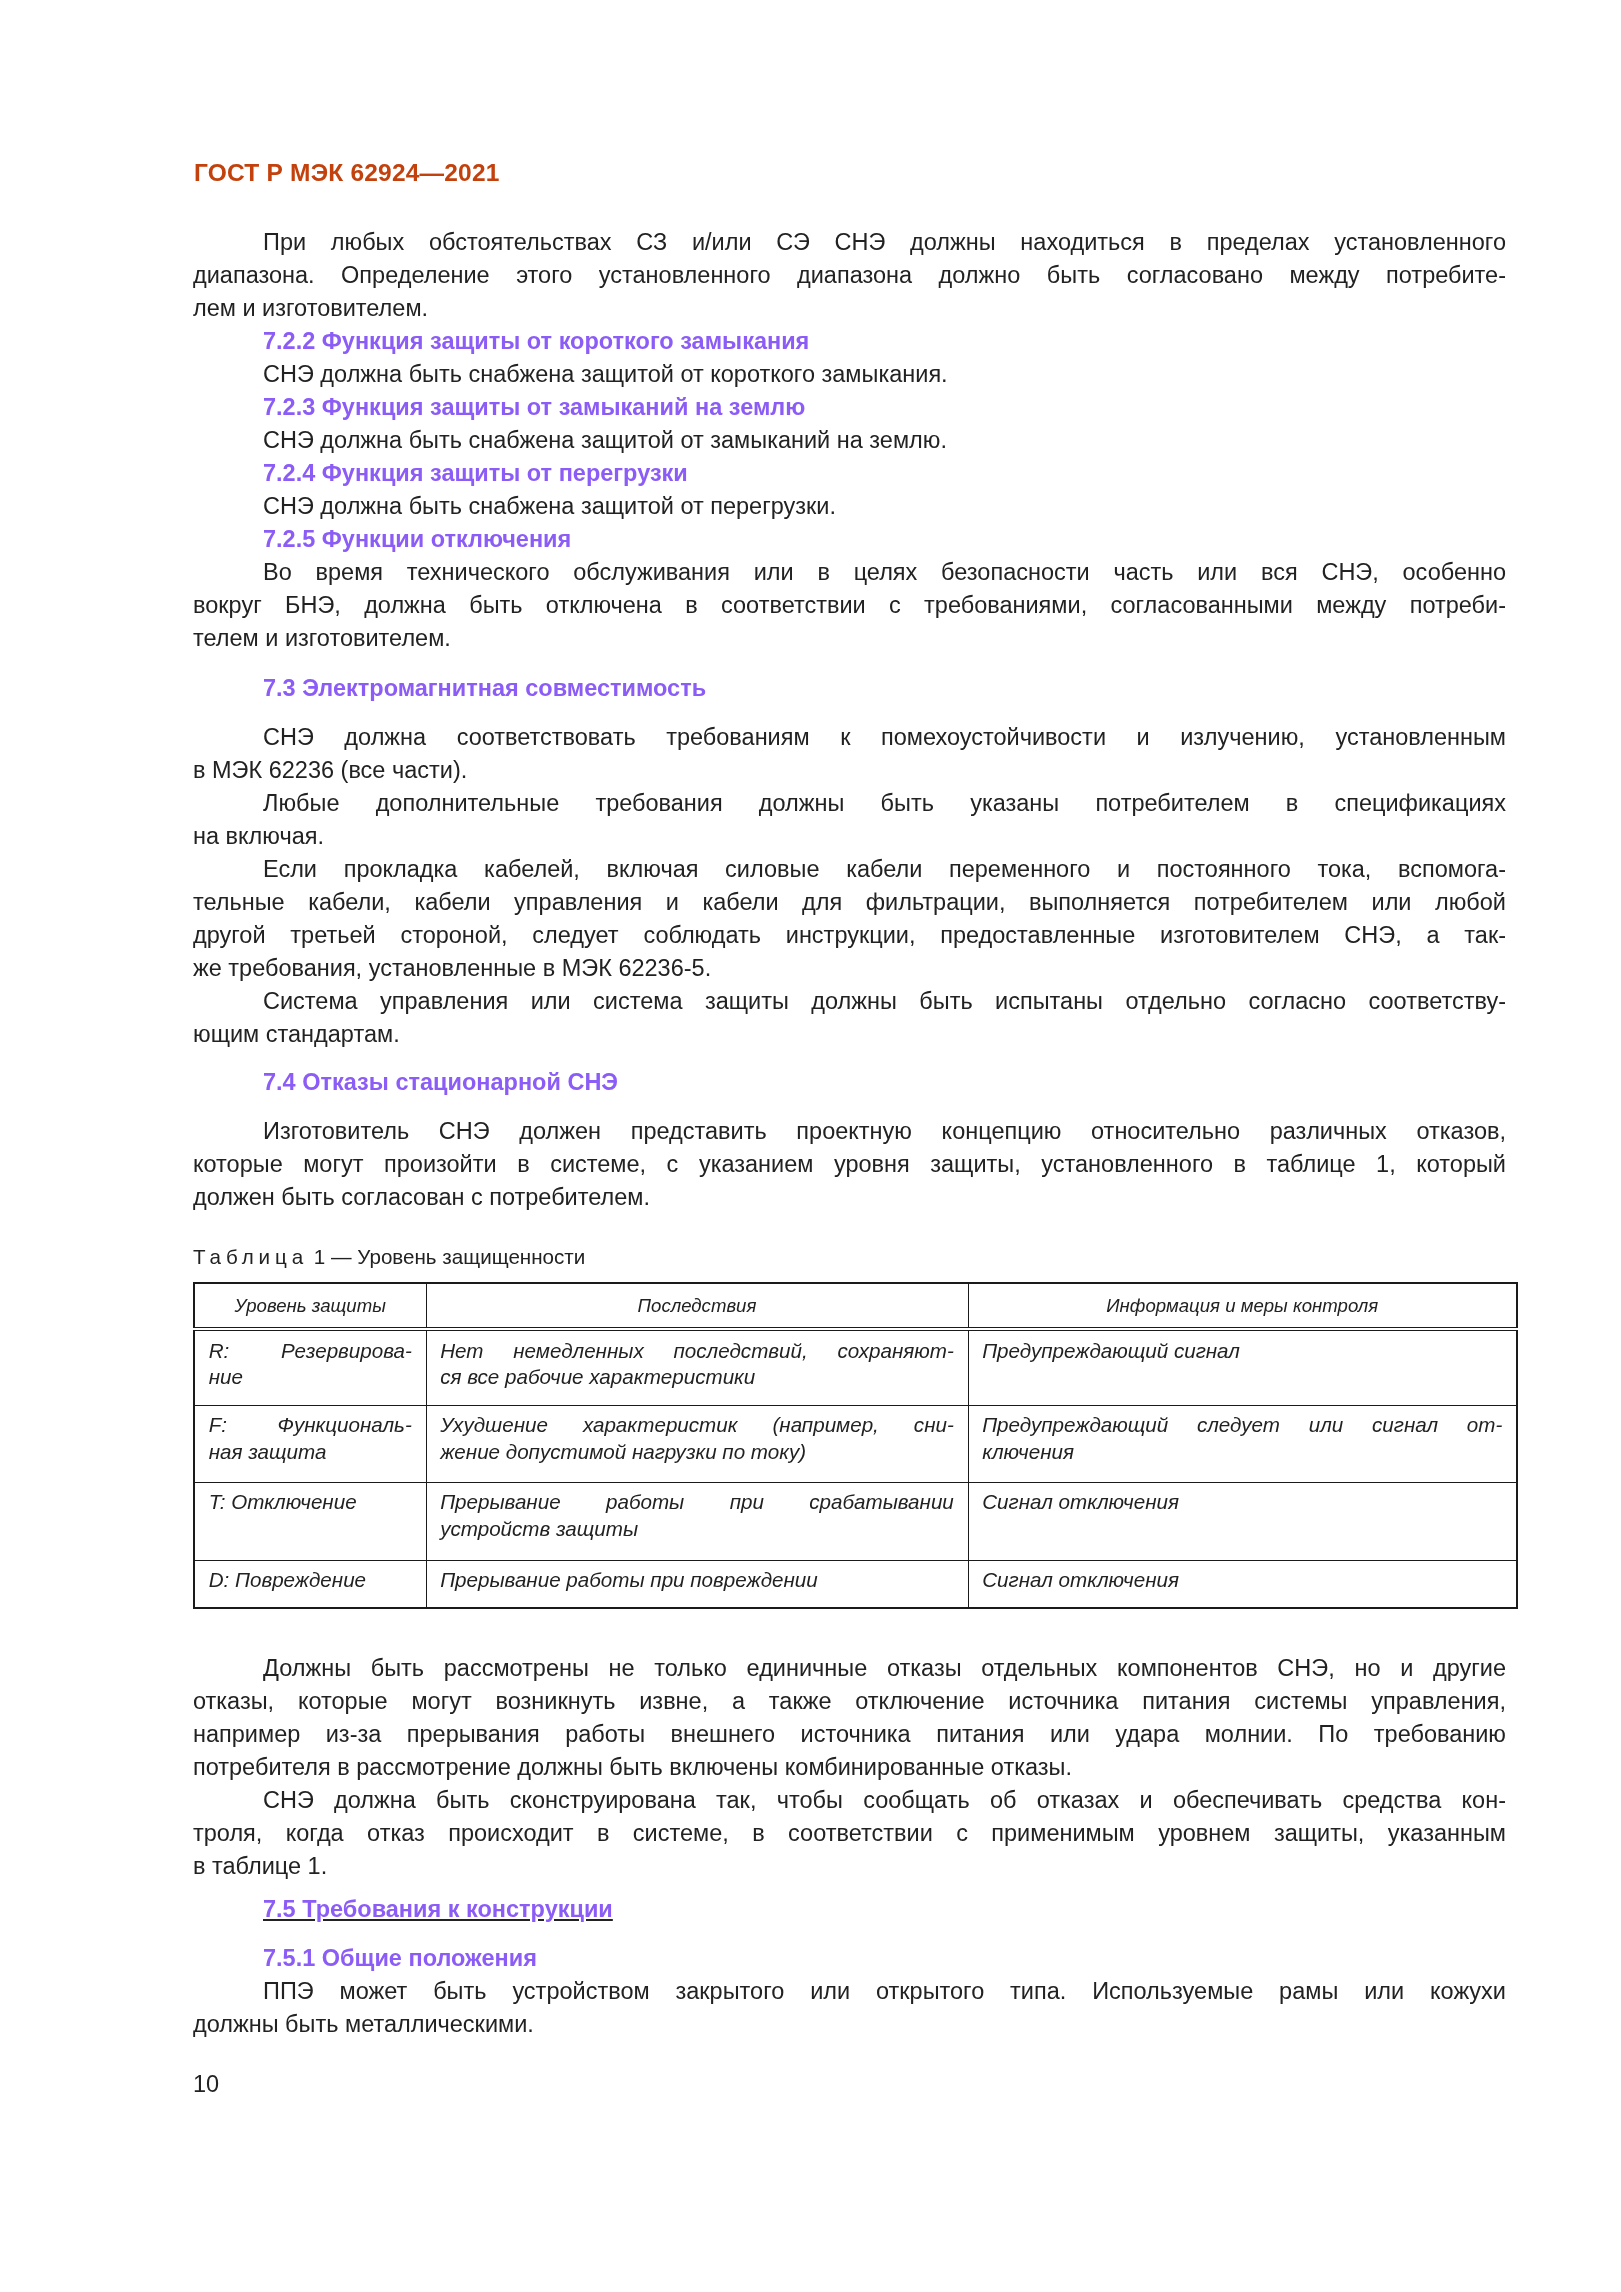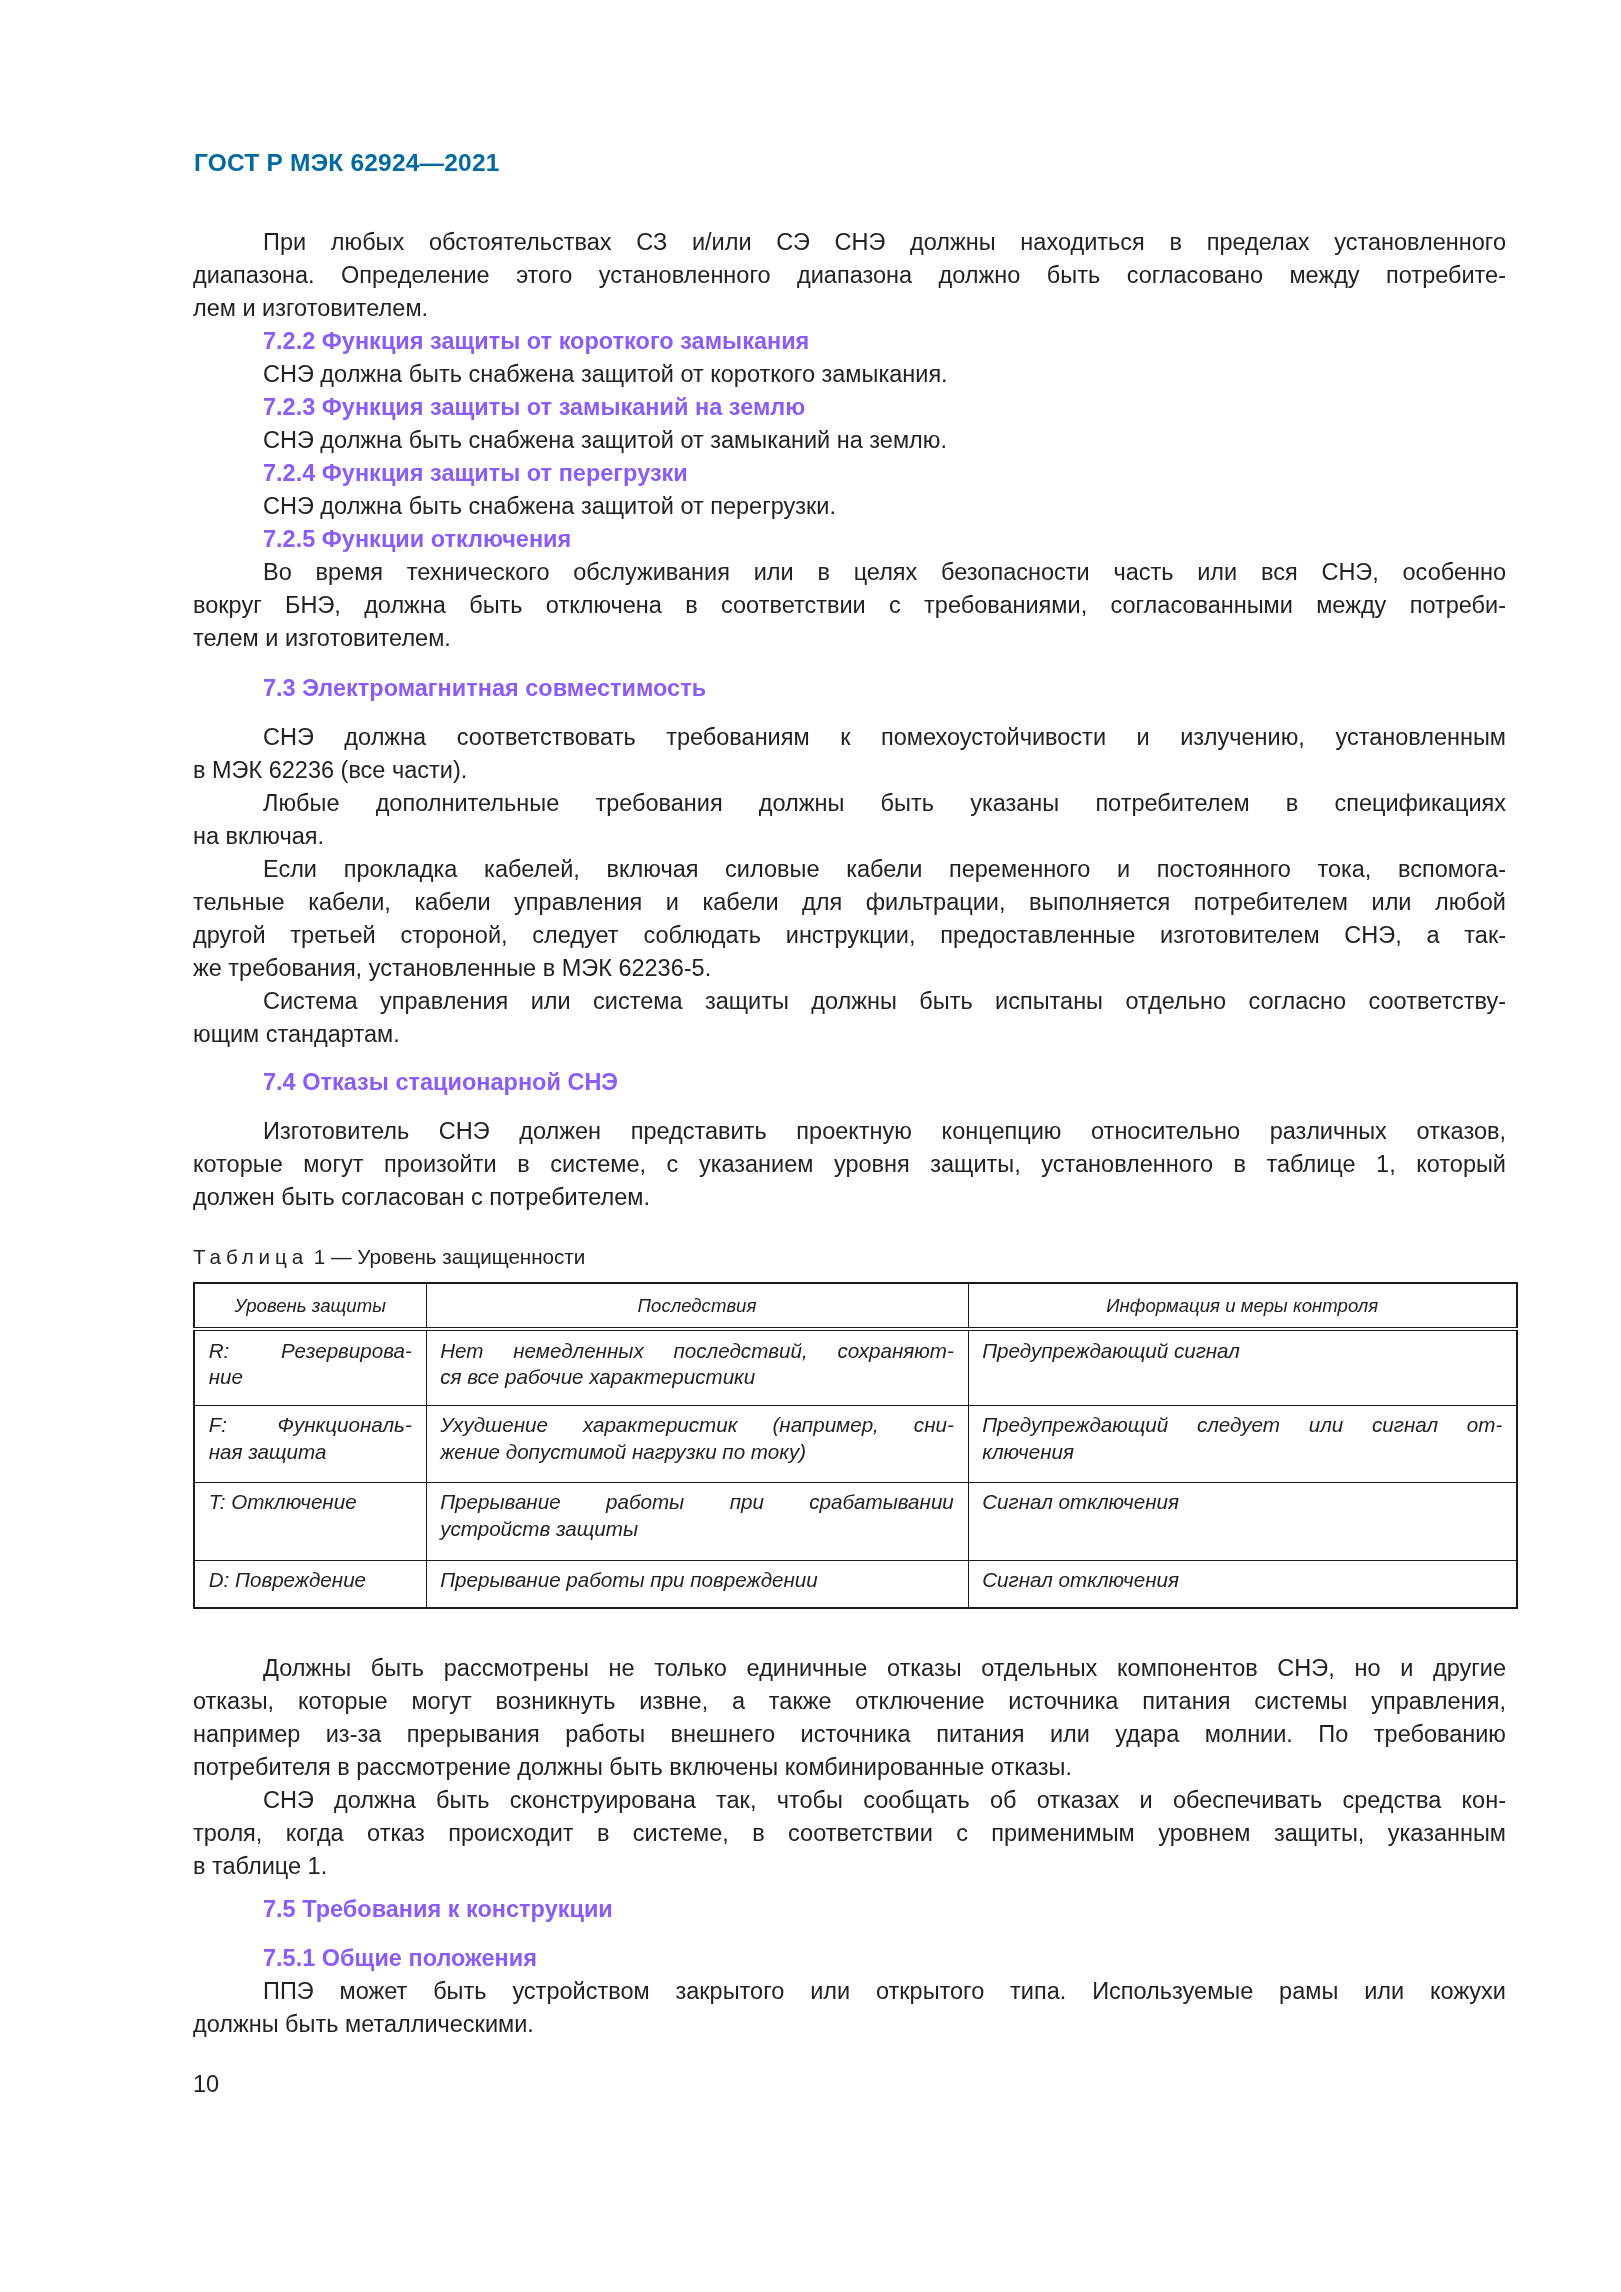--- a/index.html
+++ b/index.html
@@ -1,20 +1,20 @@
 <!DOCTYPE html>
 <html><head>
 <meta charset="utf-8">
 <style>
   html, body { margin: 0; padding: 0; background: #ffffff; }
   body { width: 1621px; height: 2293px; position: relative; overflow: hidden;
          font-family: "Liberation Sans", sans-serif; color: #222222; }
   .page { position: absolute; left: 0; top: 0; width: 1621px; height: 2293px; }
   .block { position: absolute; left: 193px; width: 1313px; }
-  .doc-id { position: absolute; left: 194px; top: 149px; font-size: 24.5px; font-weight: bold; color: #0369a1; letter-spacing: 0.2px; }
+  .doc-id { position: absolute; left: 194px; top: 159px; font-size: 24.5px; font-weight: bold; color: #c2410c; letter-spacing: 0.2px; }
   .line { height: 33px; line-height: 33px; font-size: 23.5px; white-space: nowrap; overflow: visible; }
   .line.j { text-align: justify; text-align-last: justify; white-space: normal; }
   .line.ind { padding-left: 70px; }
   .line.bold { font-weight: bold; color: #8b5cf6; }
   .caption { position: absolute; left: 193px; top: 1243px; font-size: 20.6px; line-height: 27.4px; }
   .caption .spaced { letter-spacing: 4.9px; }
   table.t1 { position: absolute; left: 193px; top: 1282px; width: 1323px; border-collapse: collapse;
              border: 2.9px solid #1a1a1a; font-size: 20.6px; color: #222; table-layout: fixed; }
   table.t1 th { font-weight: normal; font-size: 18.6px; height: 43px; text-align: center; vertical-align: middle;
                 border-left: 1.5px solid #1a1a1a; border-right: 1.5px solid #1a1a1a; border-bottom: 4.9px double #1a1a1a; padding: 0 9.8px; font-style: italic; }
@@ -146,21 +146,21 @@
   <div class="block" style="top:1652px;">
     <div class="line j ind">Должны быть рассмотрены не только единичные отказы отдельных компонентов СНЭ, но и другие</div>
     <div class="line j">отказы, которые могут возникнуть извне, а также отключение источника питания системы управления,</div>
     <div class="line j">например из-за прерывания работы внешнего источника питания или удара молнии. По требованию</div>
     <div class="line">потребителя в рассмотрение должны быть включены комбинированные отказы.</div>
     <div class="line j ind">СНЭ должна быть сконструирована так, чтобы сообщать об отказах и обеспечивать средства кон-</div>
     <div class="line j">троля, когда отказ происходит в системе, в соответствии с применимым уровнем защиты, указанным</div>
     <div class="line">в таблице 1.</div>
   </div>
 
-  <div class="block" style="top:1893px;">
+  <div class="block" style="top:1893px;text-decoration:underline;">
     <div class="line ind bold">7.5 Требования к конструкции</div>
   </div>
   <div class="block" style="top:1942px;">
     <div class="line ind bold">7.5.1 Общие положения</div>
     <div class="line j ind">ППЭ может быть устройством закрытого или открытого типа. Используемые рамы или кожухи</div>
     <div class="line">должны быть металлическими.</div>
   </div>
 
   <div class="pagenum">10</div>
 </div>

